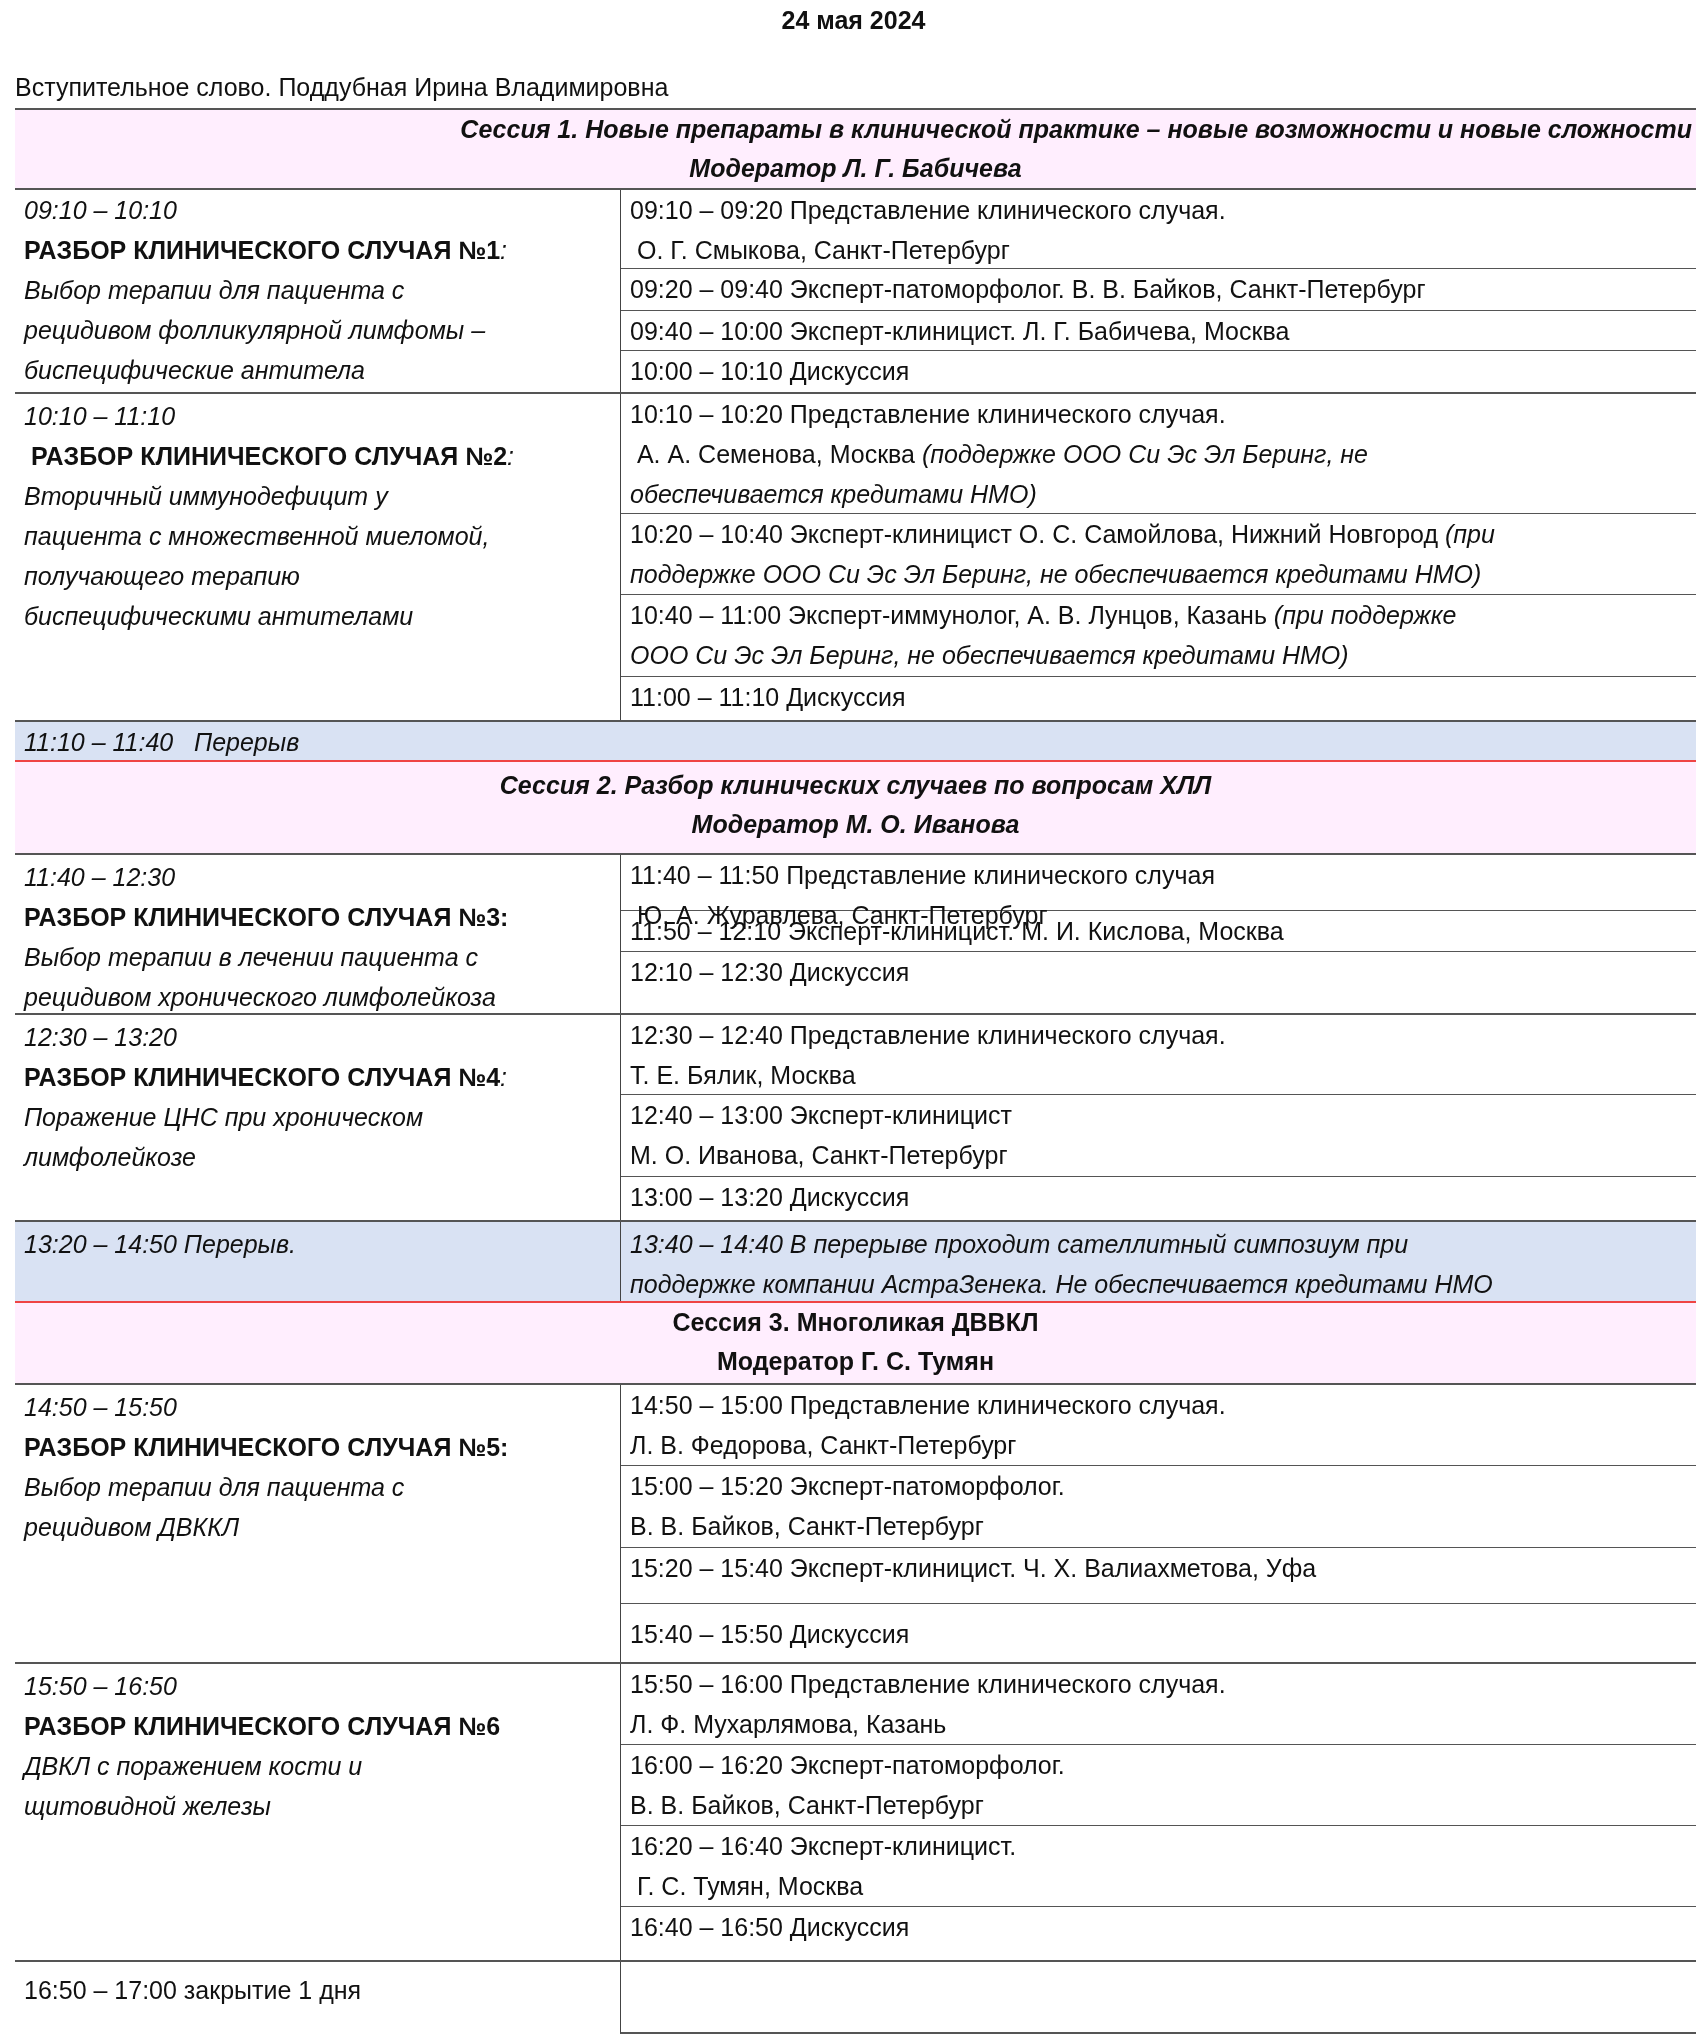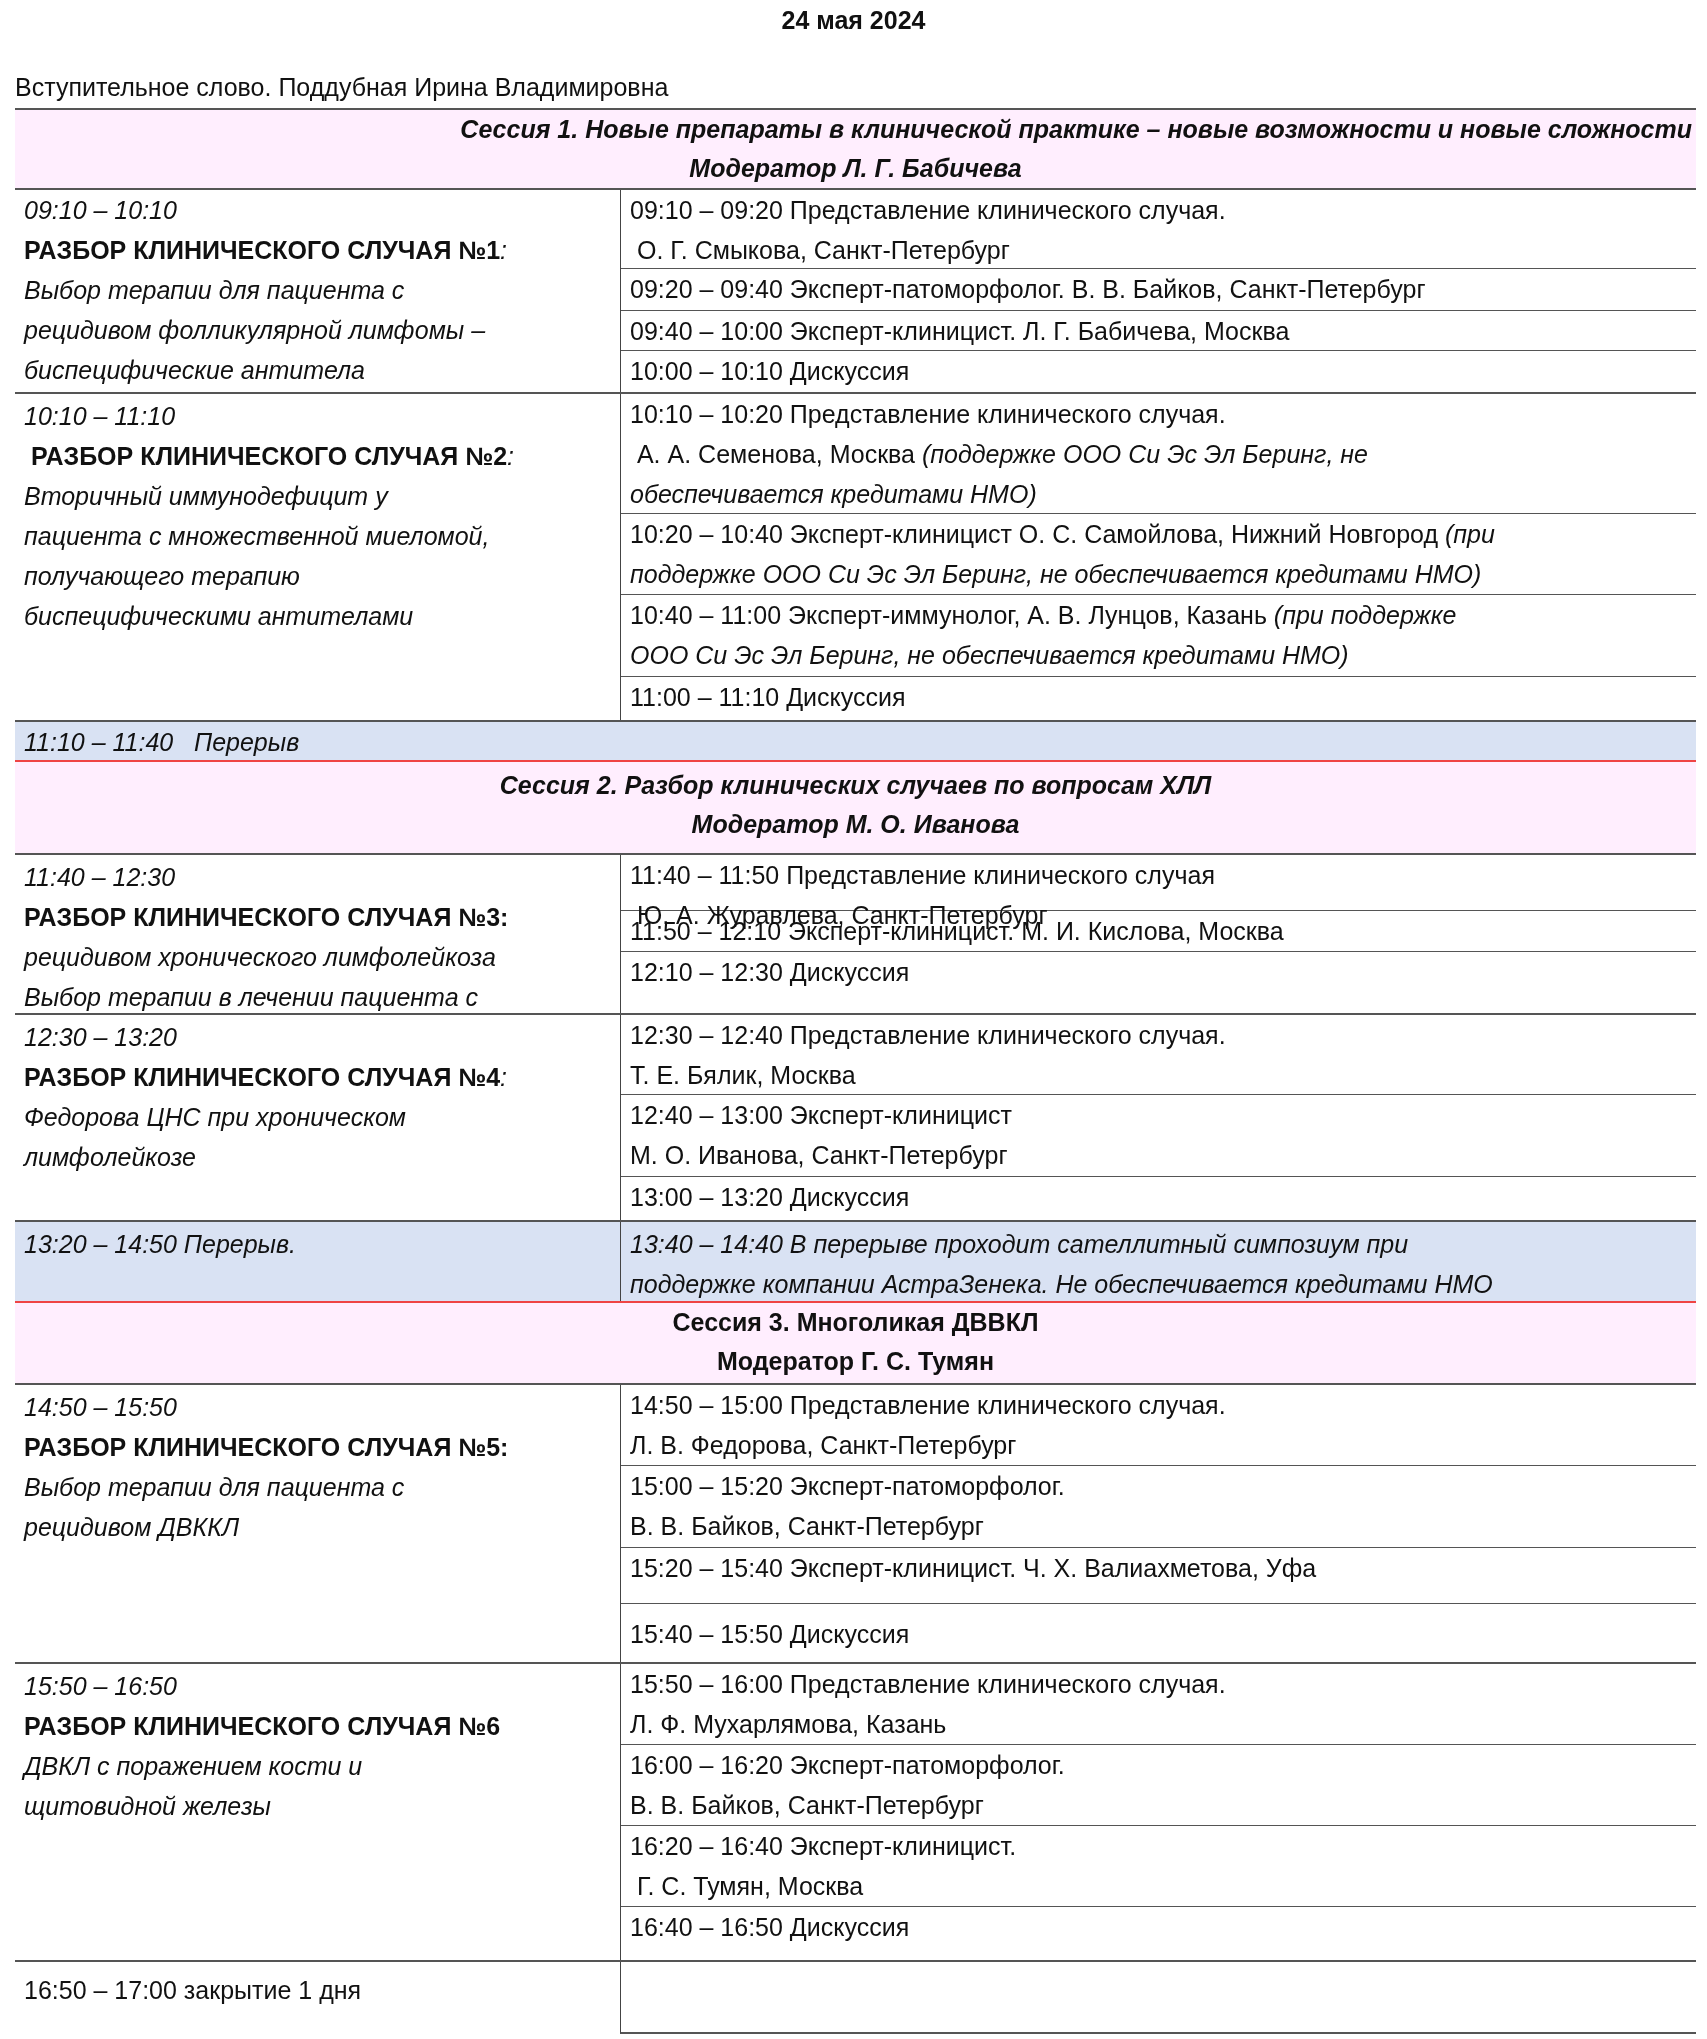--- a/index.html
+++ b/index.html
@@ -108,38 +108,38 @@
 
   <div class="session-head it" style="height:87px; border-top:none; padding-top:4px;">
     <div class="title-line center">Сессия 2. Разбор клинических случаев по вопросам ХЛЛ</div>
     <div class="title-line center">Модератор М. О. Иванова</div>
   </div>
 
   <div class="row case" style="height:160px;">
     <div class="left cell case-left">
       <div class="time">11:40 – 12:30</div>
       <div class="label">РАЗБОР КЛИНИЧЕСКОГО СЛУЧАЯ №3:</div>
+      <div class="desc">Выбор терапии в лечении пациента с</div>
       <div class="desc" style="white-space:nowrap">рецидивом хронического лимфолейкоза</div>
-      <div class="desc">Выбор терапии в лечении пациента с</div>
     </div>
     <div class="right right-stack">
       <div class="sub" style="height:56px;">
         <div>11:40 – 11:50 Представление клинического случая</div>
         <div style="white-space:pre"> Ю. А. Журавлева, Санкт-Петербург</div>
       </div>
       <div class="sub" style="height:41px;">11:50 – 12:10 Эксперт-клиницист. М. И. Кислова, Москва</div>
       <div class="sub" style="height:40px;">12:10 – 12:30 Дискуссия</div>
     </div>
   </div>
 
   <div class="row case" style="height:207px;">
     <div class="left cell case-left">
       <div class="time">12:30 – 13:20</div>
       <div><span class="label">РАЗБОР КЛИНИЧЕСКОГО СЛУЧАЯ №4</span><span class="it">:</span></div>
-      <div class="desc">Федорова ЦНС при хроническом</div>
+      <div class="desc">Поражение ЦНС при хроническом</div>
       <div class="desc">лимфолейкозе</div>
     </div>
     <div class="right right-stack">
       <div class="sub" style="height:80px;">
         <div>12:30 – 12:40 Представление клинического случая.</div>
         <div>Т. Е. Бялик, Москва</div>
       </div>
       <div class="sub" style="height:83px;">
         <div>12:40 – 13:00 Эксперт-клиницист</div>
         <div>М. О. Иванова, Санкт-Петербург</div>

